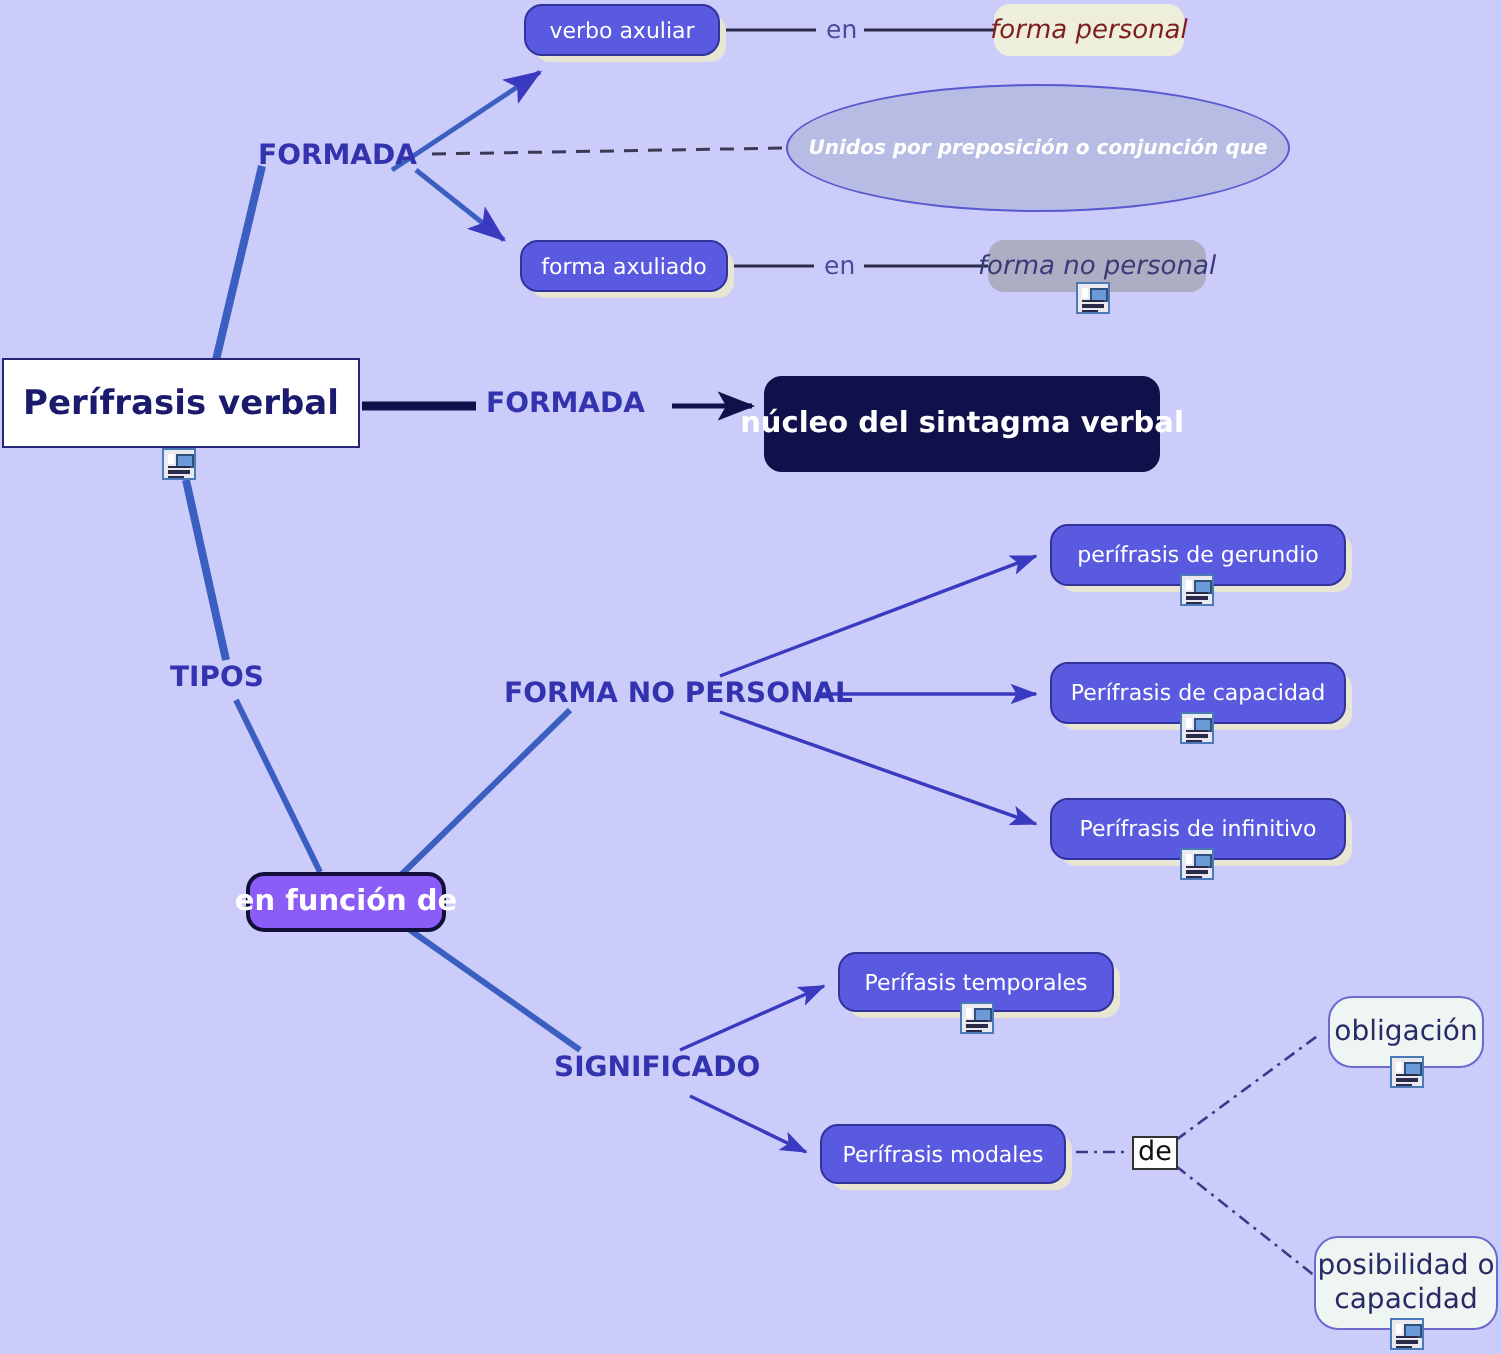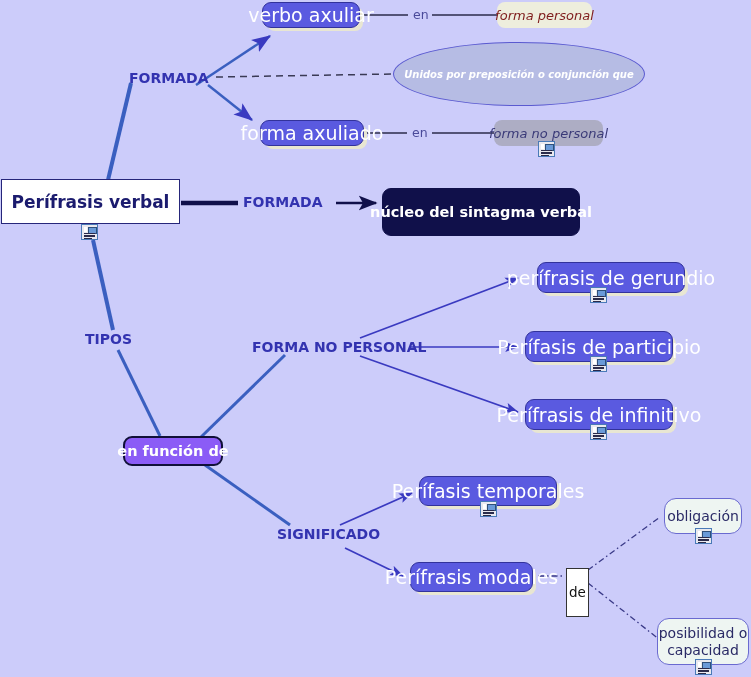--- a/index.html
+++ b/index.html
@@ -42,21 +42,21 @@
     border: 1.5px solid #26267a;
     color: #1b1b6e;
     font-weight: bold;
     font-size: 17px;
     border-radius: 0;
   }
   .n-blue {
     background: #5a5ae0;
     border: 1.5px solid #32329b;
     color: #ffffff;
-    font-size: 19px;
+    font-size: 11px;
     border-radius: 9px;
     box-shadow: 4px 4px 0 -1px #e8e6d2;
   }
   .n-blue-dark-border {
     background: #8b5cf6;
     border: 2.5px solid #101038;
     color: #ffffff;
     font-size: 14.5px;
     border-radius: 9px;
     font-weight: bold;
@@ -116,21 +116,21 @@
     color: #4a4a9a;
     font-size: 12.5px;
     white-space: nowrap;
   }
   .elabel-box {
     position: absolute;
     color: #111111;
     font-size: 13.5px;
     background: #ffffff;
     border: 1px solid #333333;
-    padding: 16px 2px;
+    padding: 0 2px;
     line-height: 15px;
     white-space: nowrap;
   }
   
   .note-icon {
     position: absolute;
     width: 17px;
     height: 16px;
     background: #e9e9ef;
     border: 1.5px solid #4a7ab8;
@@ -260,34 +260,34 @@
   </div>
 
   <div class="node n-navy" style="left:382px; top:188px; width:198px; height:48px;">
     <span>núcleo del sintagma verbal</span>
   </div>
 
   <div class="node n-blue-dark-border" style="left:123px; top:436px; width:100px; height:30px;">
     <span>en función de</span>
   </div>
 
-  <div class="node n-blue" style="left:525px; top:262px; width:148px; height:31px;margin-left:12px;">
+  <div class="node n-blue" style="left:525px; top:262px; width:148px; height:31px;">
     <span>perífrasis de gerundio</span>
   </div>
   <div class="note-icon" style="left:590px; top:287px;">
     <i class="bg"></i>
       <i class="side"></i>
       <i class="pic"></i>
       <i class="l1"></i>
       <i class="l2"></i>
       <i class="l3"></i>
   </div>
 
   <div class="node n-blue" style="left:525px; top:331px; width:148px; height:31px;">
-    <span>Perífasis de participio</span>
+    <span>Perífrasis de capacidad</span>
   </div>
   <div class="note-icon" style="left:590px; top:356px;">
     <i class="bg"></i>
       <i class="side"></i>
       <i class="pic"></i>
       <i class="l1"></i>
       <i class="l2"></i>
       <i class="l3"></i>
   </div>
 

